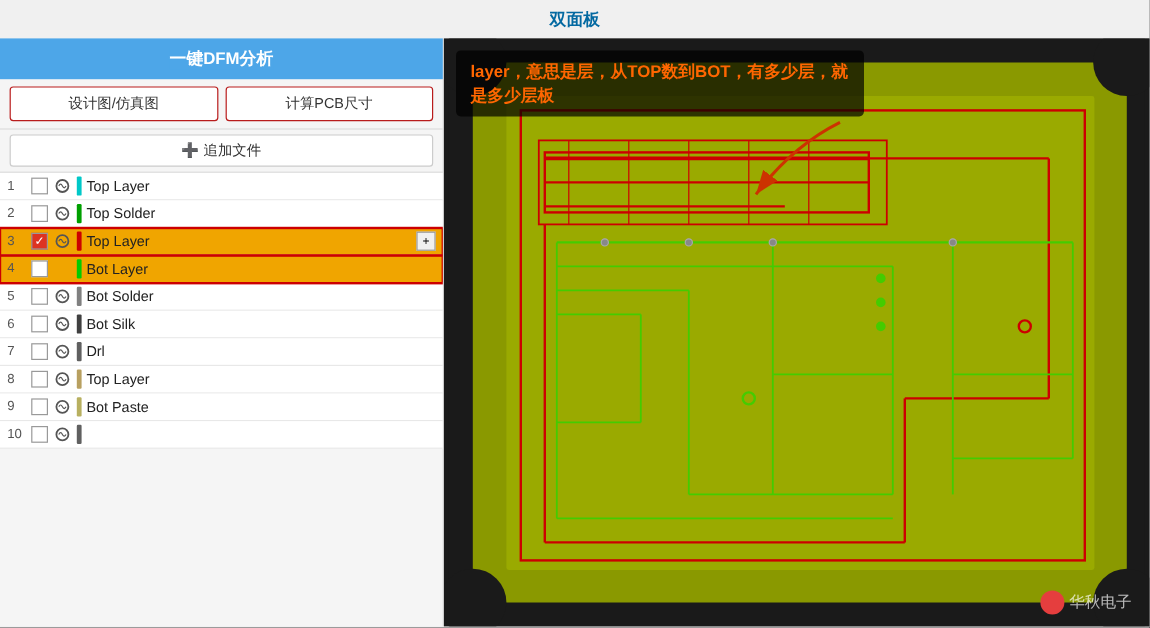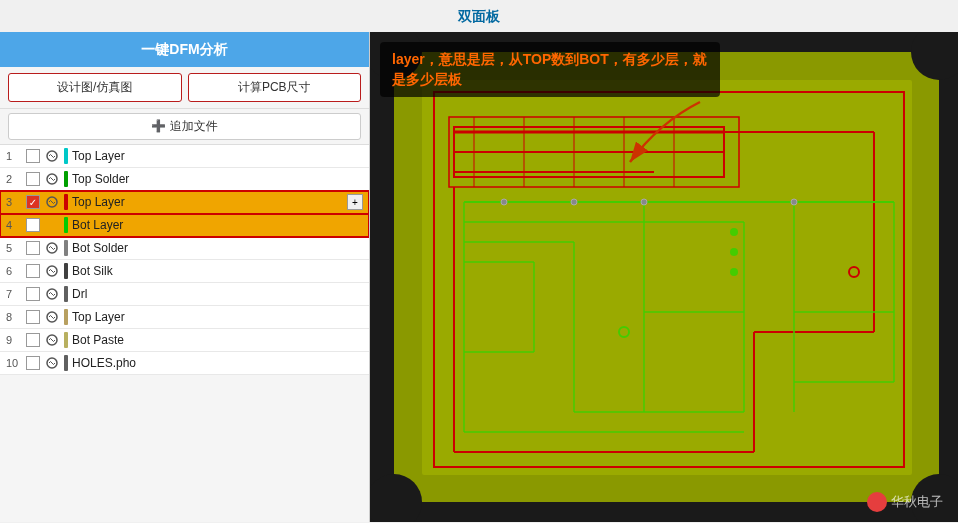--- a/index.html
+++ b/index.html
@@ -351,21 +351,20 @@
         <div class="layer-row">
           <span class="layer-num">10</span>
           <div class="layer-checkbox"></div>
           <div class="layer-icon">
             <svg width="14" height="14" viewBox="0 0 14 14">
               <circle cx="7" cy="7" r="5" fill="none" stroke="#555" stroke-width="1.5"></circle>
               <path d="M4,7 Q5.5,4 7,7 T10,7" fill="none" stroke="#555" stroke-width="1"></path>
             </svg>
           </div>
           <div class="layer-color-strip" style="background: rgb(96, 96, 96);"></div>
-          <span class="layer-name">HOLES.pho</span>
         </div>
       </div>
   </div>
 
   <div class="pcb-area">
     
     <svg class="pcb-board" viewBox="0 0 580 490" xmlns="http://www.w3.org/2000/svg">
 
       <rect width="580" height="490" fill="#1a1a1a"></rect>
 

